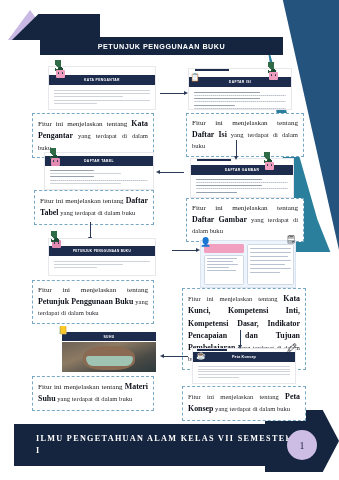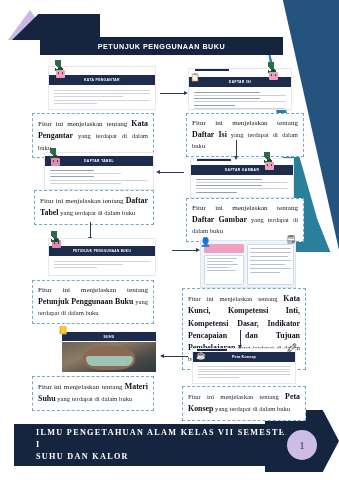--- a/index.html
+++ b/index.html
@@ -427,20 +427,19 @@
     <div class="tip left"></div>
   </div>
 
   <div class="callout" style="left:182px; top:386px; width:124px;">
     <span class="sm">Fitur ini menjelaskan tentang </span><b>Peta Konsep</b><span class="sm"> yang terdapat di dalam buku</span>
   </div>
 
   <div class="footer-bar">
     <div class="footer-text">
       <div>ILMU PENGETAHUAN ALAM KELAS VII SEMESTER I</div>
-      <div>SUHU DAN KALOR</div>
     </div>
   </div>
   <div class="page-circle">
     <span>1</span>
   </div>
 
 </div>
 
 </body></html>

